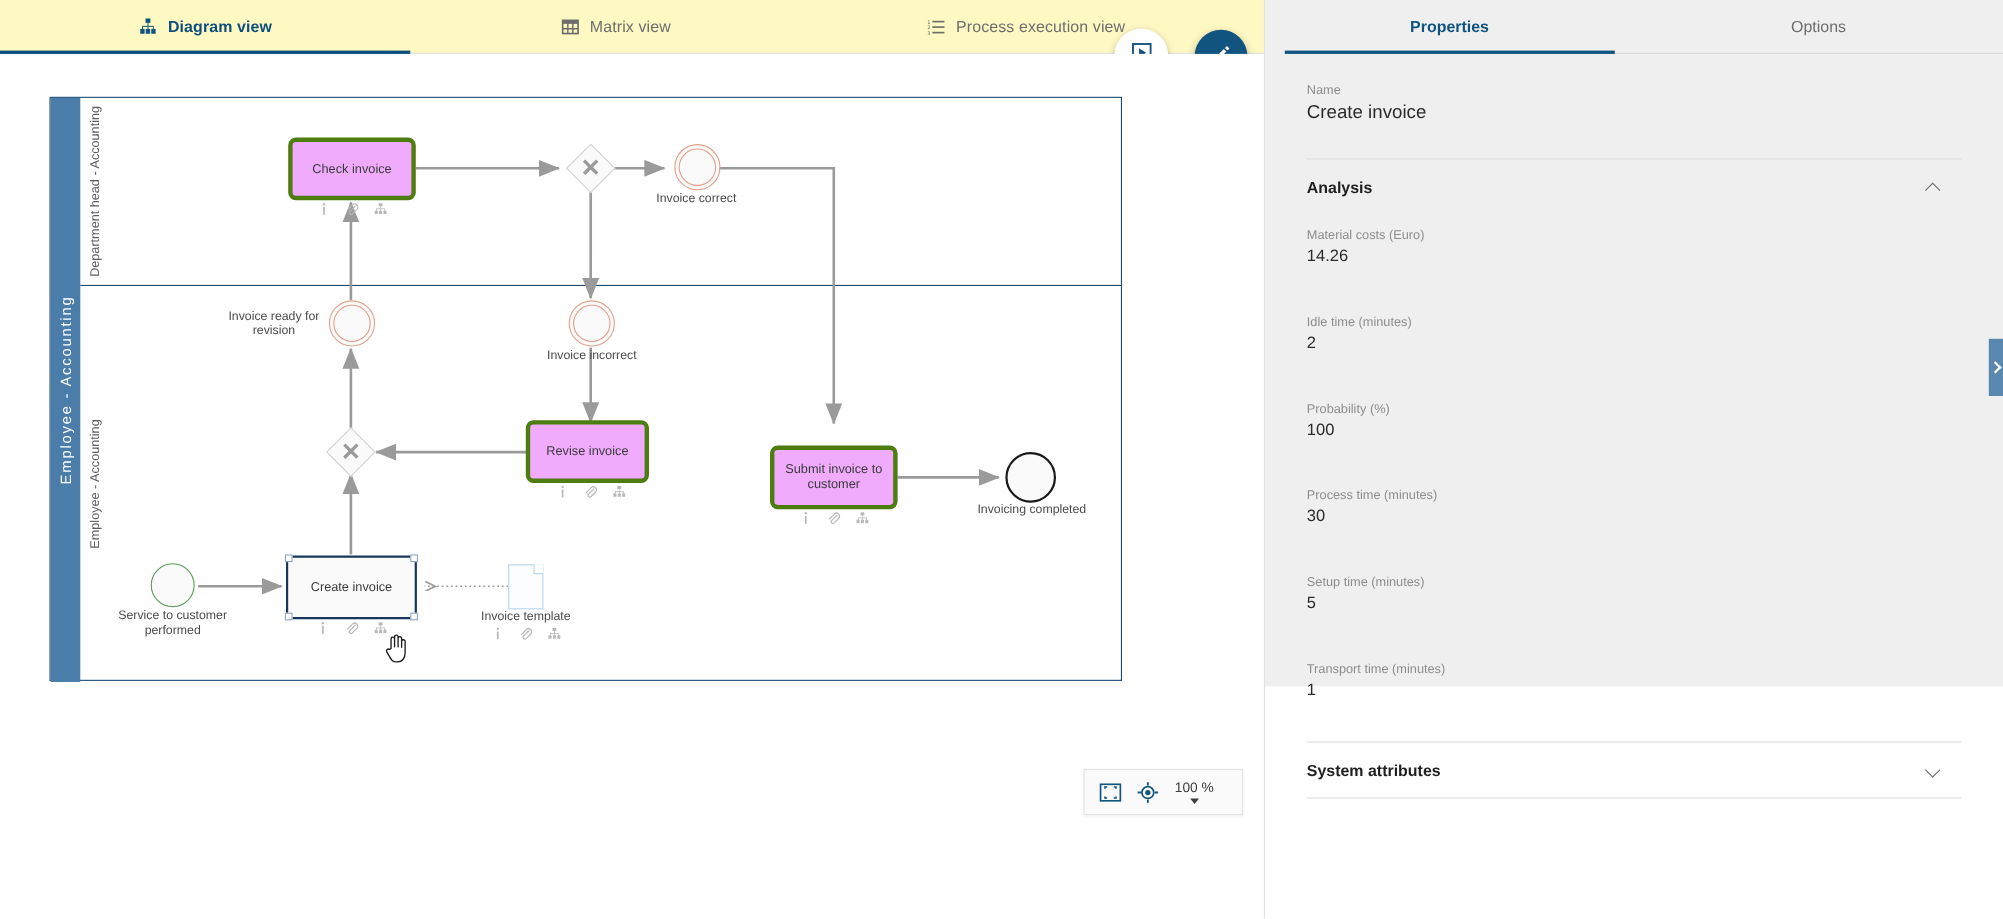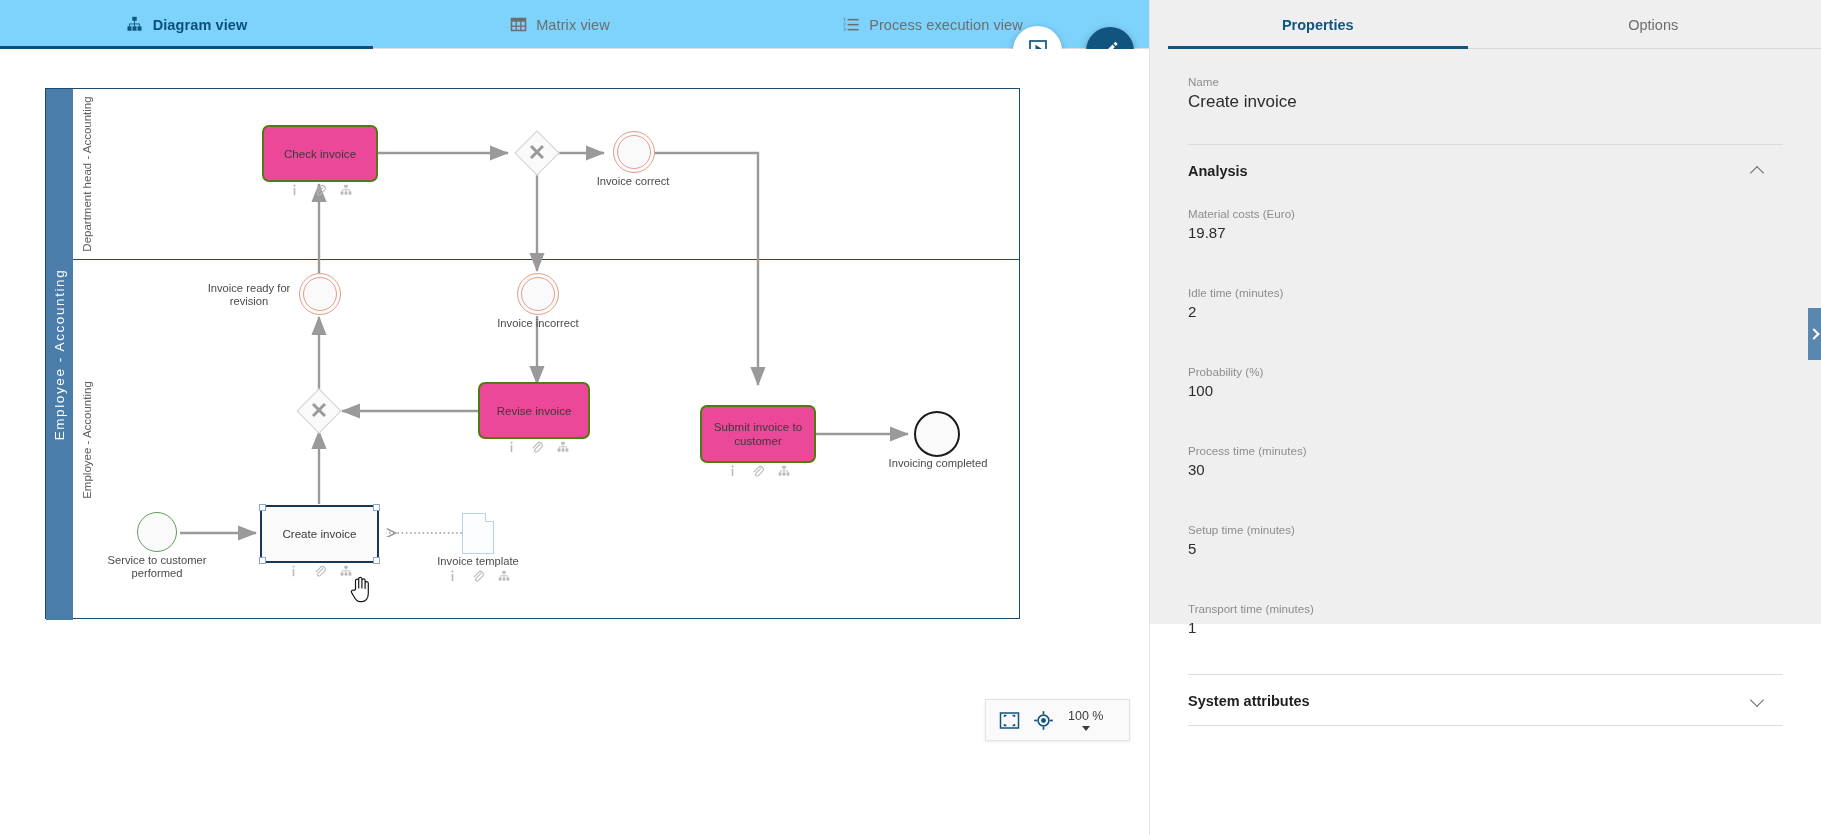--- a/index.html
+++ b/index.html
@@ -7,21 +7,21 @@
     width:1821px;height:835px;overflow:hidden;
     background:#ffffff;
     font-family:"Liberation Sans", sans-serif;
     -webkit-font-smoothing:antialiased;
   }
   .app{position:relative;width:1821px;height:835px;display:flex;}
 
   
   .left-pane{position:relative;width:1150px;height:835px;background:#ffffff;}
 
-  .tabbar{position:relative;height:49px;background:#7dd3fc;display:flex;align-items:flex-start;}
+  .tabbar{position:relative;height:49px;background:#fef9c3;display:flex;align-items:flex-start;}
   .tabbar:after{content:"";position:absolute;left:0;right:0;bottom:0;height:1px;background:#e0e0e0;}
   .tab{
     position:relative;height:49px;display:flex;align-items:center;justify-content:center;
     gap:9px;color:#6d6d6d;font-size:14.5px;letter-spacing:.1px;cursor:pointer;z-index:2;
   }
   .tab.t1{width:373px;}
   .tab.t2{width:373px;}
   .tab.t3{width:373px;}
   .tab.active{color:#0d4f7c;font-weight:bold;}
   .tab.active:after{content:"";position:absolute;left:0;right:0;bottom:0;height:3px;background:#0d4f7c;}
@@ -54,21 +54,21 @@
     transform:rotate(-90deg);white-space:nowrap;color:#ffffff;font-size:13.5px;letter-spacing:1.6px;
   }
   .lane-sep{position:absolute;left:27px;right:0;height:1px;background:#1b4a73;}
   .lane-label{
     position:absolute;left:27px;width:28px;display:flex;align-items:center;justify-content:center;
   }
   .lane-label span{transform:rotate(-90deg);white-space:nowrap;color:#5e5e5e;font-size:11.5px;}
 
   
   .task{
-    position:absolute;box-sizing:border-box;background:#ec4899;border:2px solid #4d7c0f;border-radius:7px;
+    position:absolute;box-sizing:border-box;background:#f0abfc;border:4px solid #4d7c0f;border-radius:7px;
     display:flex;align-items:center;justify-content:center;text-align:center;
     color:#3a3a3a;font-size:11.6px;line-height:14px;cursor:pointer;
   }
   .task.selected{border:2.5px solid #16365c;border-radius:2px;background:#fafafa;}
   .task .handle{position:absolute;width:5px;height:5px;border:1px solid #8fa7c4;background:#fff;}
   .task.selected .handle{display:block;}
   .icons{position:absolute;display:flex;gap:14px;align-items:center;justify-content:center;color:#b9b9b9;}
   .icons .ic{width:12px;height:12px;display:flex;align-items:center;justify-content:center;cursor:pointer;}
 
   .event{position:absolute;border-radius:50%;box-sizing:border-box;background:#fafafa;cursor:pointer;}
@@ -513,21 +513,21 @@
 
       <div class="rp-divider" style="margin-top:32px;"></div>
 
       <div class="section-head">
         <span class="stitle">Analysis</span>
         <span class="chev"></span>
       </div>
 
       <div class="field small" style="margin-top:12px;">
         <div class="flabel">Material costs (Euro)</div>
-        <div class="fvalue">19.87</div>
+        <div class="fvalue">14.26</div>
       </div>
       <div class="field small" style="margin-top:45px;">
         <div class="flabel">Idle time (minutes)</div>
         <div class="fvalue">2</div>
       </div>
       <div class="field small" style="margin-top:45px;">
         <div class="flabel">Probability (%)</div>
         <div class="fvalue">100</div>
       </div>
       <div class="field small" style="margin-top:45px;">

